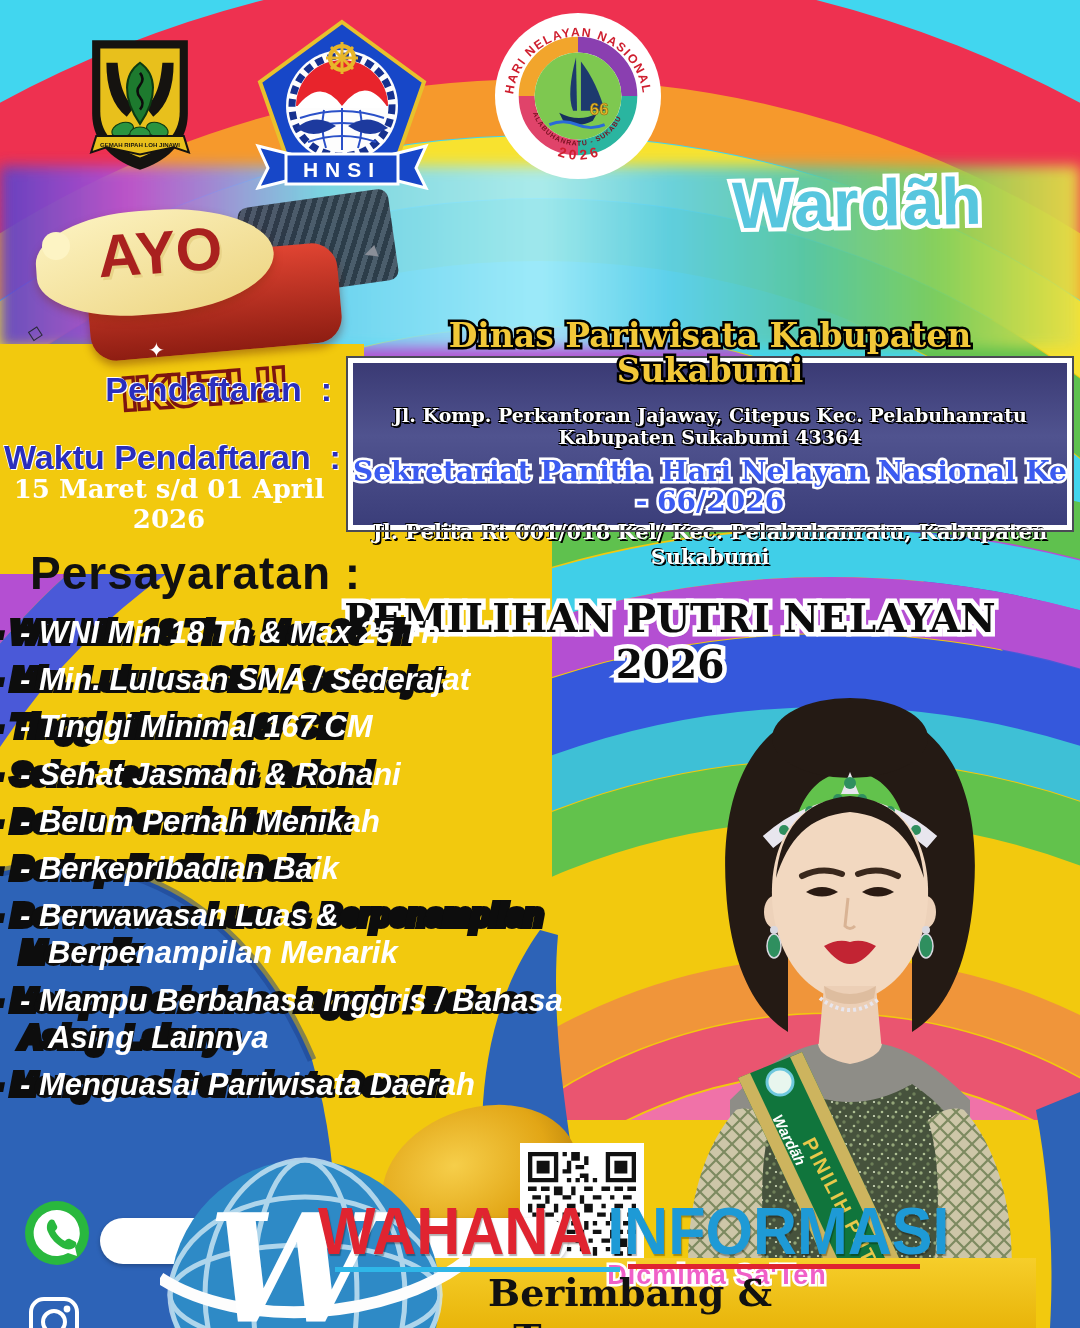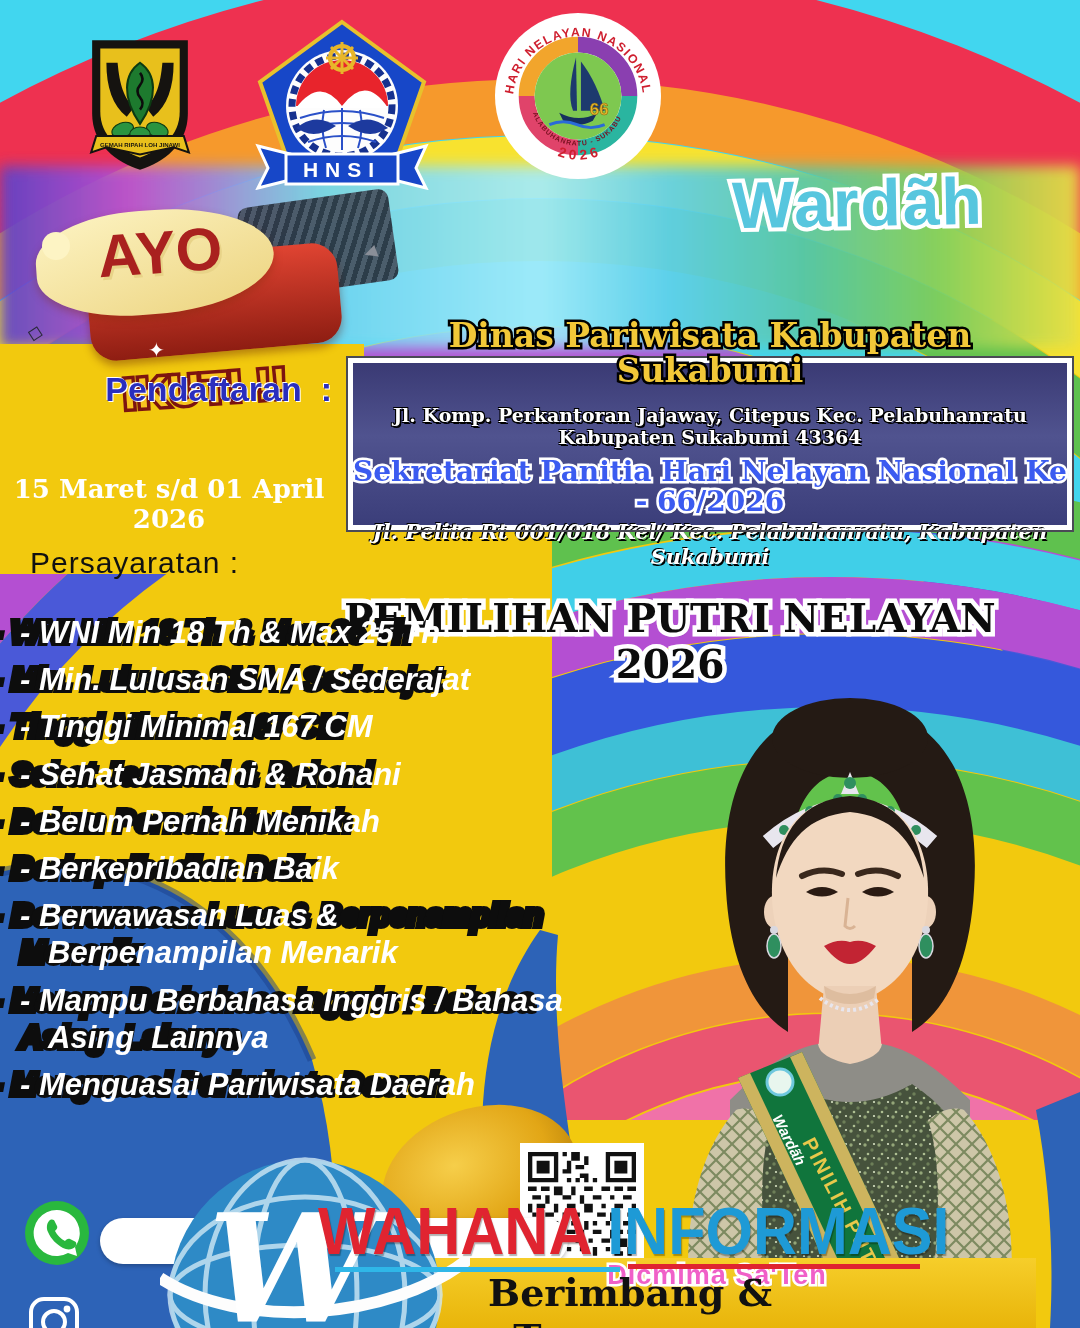--- a/index.html
+++ b/index.html
@@ -51,25 +51,25 @@
   .reg-period{left:8px;top:474px;width:322px;text-align:center;font-size:26px;font-weight:bold;
     font-family:"DejaVu Serif",serif;color:#ffffff;}
 
   .info-box{left:348px;top:358px;width:724px;height:172px;border:5px solid #fff;outline:2px solid #4a4a55;
     background:linear-gradient(180deg,#3a3a74,#50538f 45%,#3b3e7a);
     display:flex;flex-direction:column;align-items:center;justify-content:center;
     font-family:"DejaVu Serif",serif;font-weight:bold;text-align:center;}
   .ib1{font-size:33px;color:#f2c838;line-height:1.05;}
   .ib2{font-size:19px;color:#fff;margin-top:16px;}
   .ib3{font-size:28px;color:#3b5bf0;margin-top:9px;line-height:1.05;}
-  .ib4{font-size:21px;color:#fff;margin-top:3px;font-style:italic;}
+  .ib4{font-size:21px;color:#fff;margin-top:3px;}
   .ib5{font-size:20px;color:#fff;margin-top:2px;}
   .info-box .duo{width:100%;}
 
-  .req-head{left:30px;top:546px;font-size:30px;font-weight:normal;color:#111;letter-spacing:1px;}
+  .req-head{left:30px;top:546px;font-size:46px;font-weight:bold;color:#111;letter-spacing:1px;}
   .req-list{left:20px;top:614px;width:548px;list-style:none;margin:0;padding:0;}
   .req-list li{margin:0 0 10px 0;font-size:31px;font-weight:bold;font-style:italic;
     color:#fff;line-height:1.2;padding-left:28px;text-indent:-28px;}
 
   .badge{left:398px;top:1258px;width:638px;height:72px;background:linear-gradient(180deg,#f6ce2a,#e8b409);
     text-align:center;}
   .badge1{font-size:27px;font-weight:bold;color:#f060c8;letter-spacing:1px;margin-top:2px;}
   .badge2{font-size:18px;font-weight:bold;color:#1c1c1c;font-family:"DejaVu Serif",serif;margin-top:-2px;}
 
   .pill{left:100px;top:1218px;width:468px;height:46px;background:#fff;border-radius:23px;
@@ -241,20 +241,21 @@
   <div class="abs main-title duo st-blue">
     <span class="bk">HARI NELAYAN NASIONAL 2026</span>
     <span class="ft">HARI NELAYAN NASIONAL 2026</span>
   </div>
   <div class="abs subtitle duo st-white9">
     <span class="bk">PEMILIHAN PUTRI NELAYAN 2026</span>
     <span class="ft">PEMILIHAN PUTRI NELAYAN 2026</span>
   </div>
 
   <div class="abs reg-label pre">Pendaftaran  :</div>
+  <div class="abs reg-time pre">Waktu Pendaftaran  :</div>
   <div class="abs reg-period">15 Maret s/d 01 April 2026</div>
 
   <div class="abs info-box">
     <div class="ib1 duo st-black5">
       <span class="bk">Dinas Pariwisata Kabupaten Sukabumi</span>
       <span class="ft">Dinas Pariwisata Kabupaten Sukabumi</span>
     </div>
     <div class="ib2" style="text-shadow:1.5px 1.5px 0 #000,-1px -1px 0 #000,1px -1px 0 #000,-1px 1px 0 #000;">Jl. Komp. Perkantoran Jajaway, Citepus Kec. Pelabuhanratu Kabupaten Sukabumi  43364</div>
     <div class="ib3 duo st-white5">
       <span class="bk">Sekretariat Panitia Hari Nelayan Nasional Ke - 66/2026</span>

